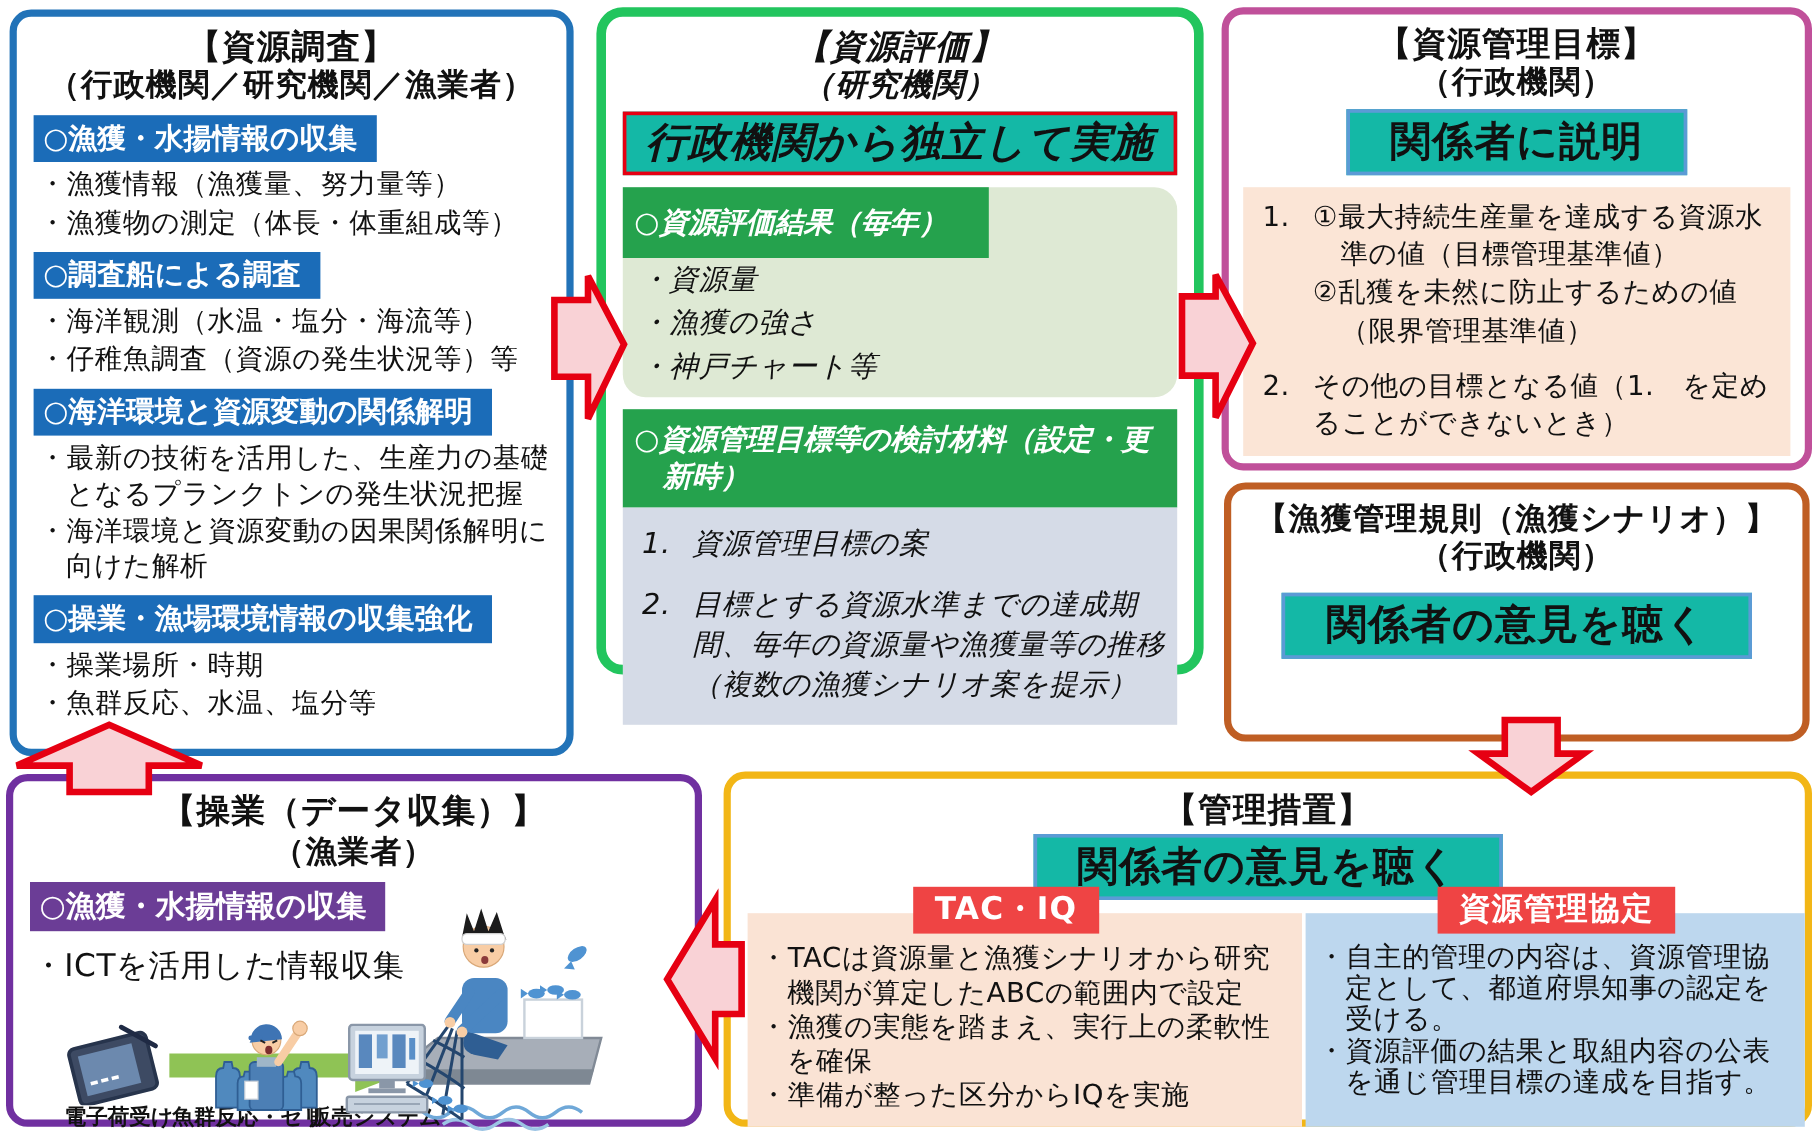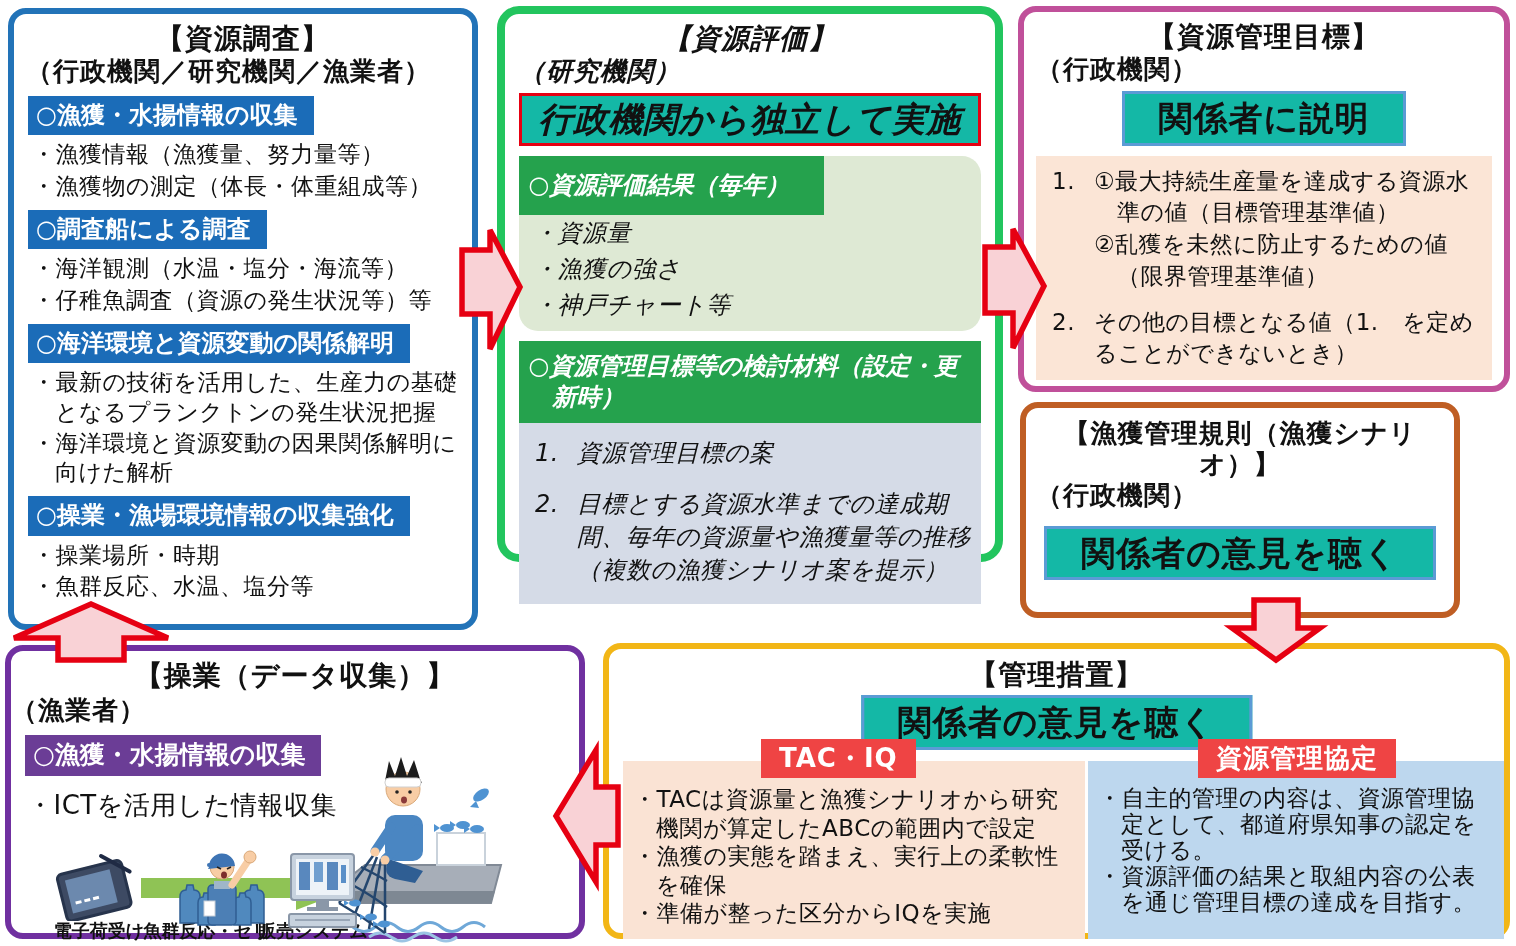--- a/index.html
+++ b/index.html
@@ -2,21 +2,21 @@
 <html><head>
 <meta charset="utf-8">
 <style>
   html,body{margin:0;padding:0;background:#fff;}
   #canvas{
     position:relative;width:1516px;height:946px;background:#fff;overflow:hidden;
     font-family:"DejaVu Sans","Liberation Sans",sans-serif;color:#111;padding-left:42px;
   }
   .box{position:absolute;background:#fff;box-sizing:border-box;}
   .title{font-size:28px;font-weight:700;text-align:center;line-height:1.2;letter-spacing:1px;}
-  .subtitle{font-size:26px;font-weight:600;text-align:left;line-height:1.2;letter-spacing:1px;}
+  .subtitle{font-size:26px;font-weight:600;text-align:center;line-height:1.2;letter-spacing:1px;}
 
   
   .survey{left:8px;top:8px;width:470px;height:622px;border:6px solid #2273B8;border-radius:18px;padding:8px 12px;}
   .hbar{display:block;width:fit-content;color:#fff;font-size:24px;font-weight:700;
         padding:6px 16px 6px 8px;margin:9px 0 5px 2px;line-height:1.15;}
   .hbar.blue{background:#1B6CB8;}
   .hbar.purple{background:#6B3D96;}
   .bullet{font-size:23px;font-weight:500;line-height:1.27;margin:2px 0 2px 6px;
           padding-left:1em;text-indent:-1em;letter-spacing:0.5px;}
 
@@ -42,21 +42,21 @@
   .ntext{flex:1;}
   .sub{padding-left:1em;text-indent:-1em;}
 
   
   .target{left:1018px;top:6px;width:492px;height:386px;border:6px solid #C0509A;border-radius:18px;padding:8px 12px;}
   .p-peach{background:#FBE5D6;margin-top:10px;padding:10px 8px;}
   .p-peach .numrow{font-size:23px;line-height:1.38;}
   .p-peach .numrow + .numrow{margin-top:14px;}
 
   
-  .rule{left:1020px;top:402px;width:440px;height:216px;border:6px solid #BF5E24;border-radius:18px;padding:10px 10px;}
+  .rule{left:1020px;top:402px;width:488px;height:216px;border:6px solid #BF5E24;border-radius:18px;padding:10px 10px;}
   .rule .title{font-size:26px;}
   .rule .badge{margin-top:14px;}
 
   
   .measures{left:603px;top:643px;width:907px;height:296px;border:6px solid #F2B616;border-radius:18px;}
   .measures .title{position:absolute;left:0;top:9px;width:100%;}
   .measures .badge{position:absolute;left:50%;top:46px;transform:translateX(-50%);margin:0;}
   .olabel{position:absolute;background:#ef4444;color:#fff;font-size:26px;font-weight:700;
           padding:3px 18px;line-height:1.25;z-index:2;letter-spacing:1px;}
   .mpanel{position:absolute;top:112px;height:178px;box-sizing:border-box;padding:24px 8px 0 10px;}

